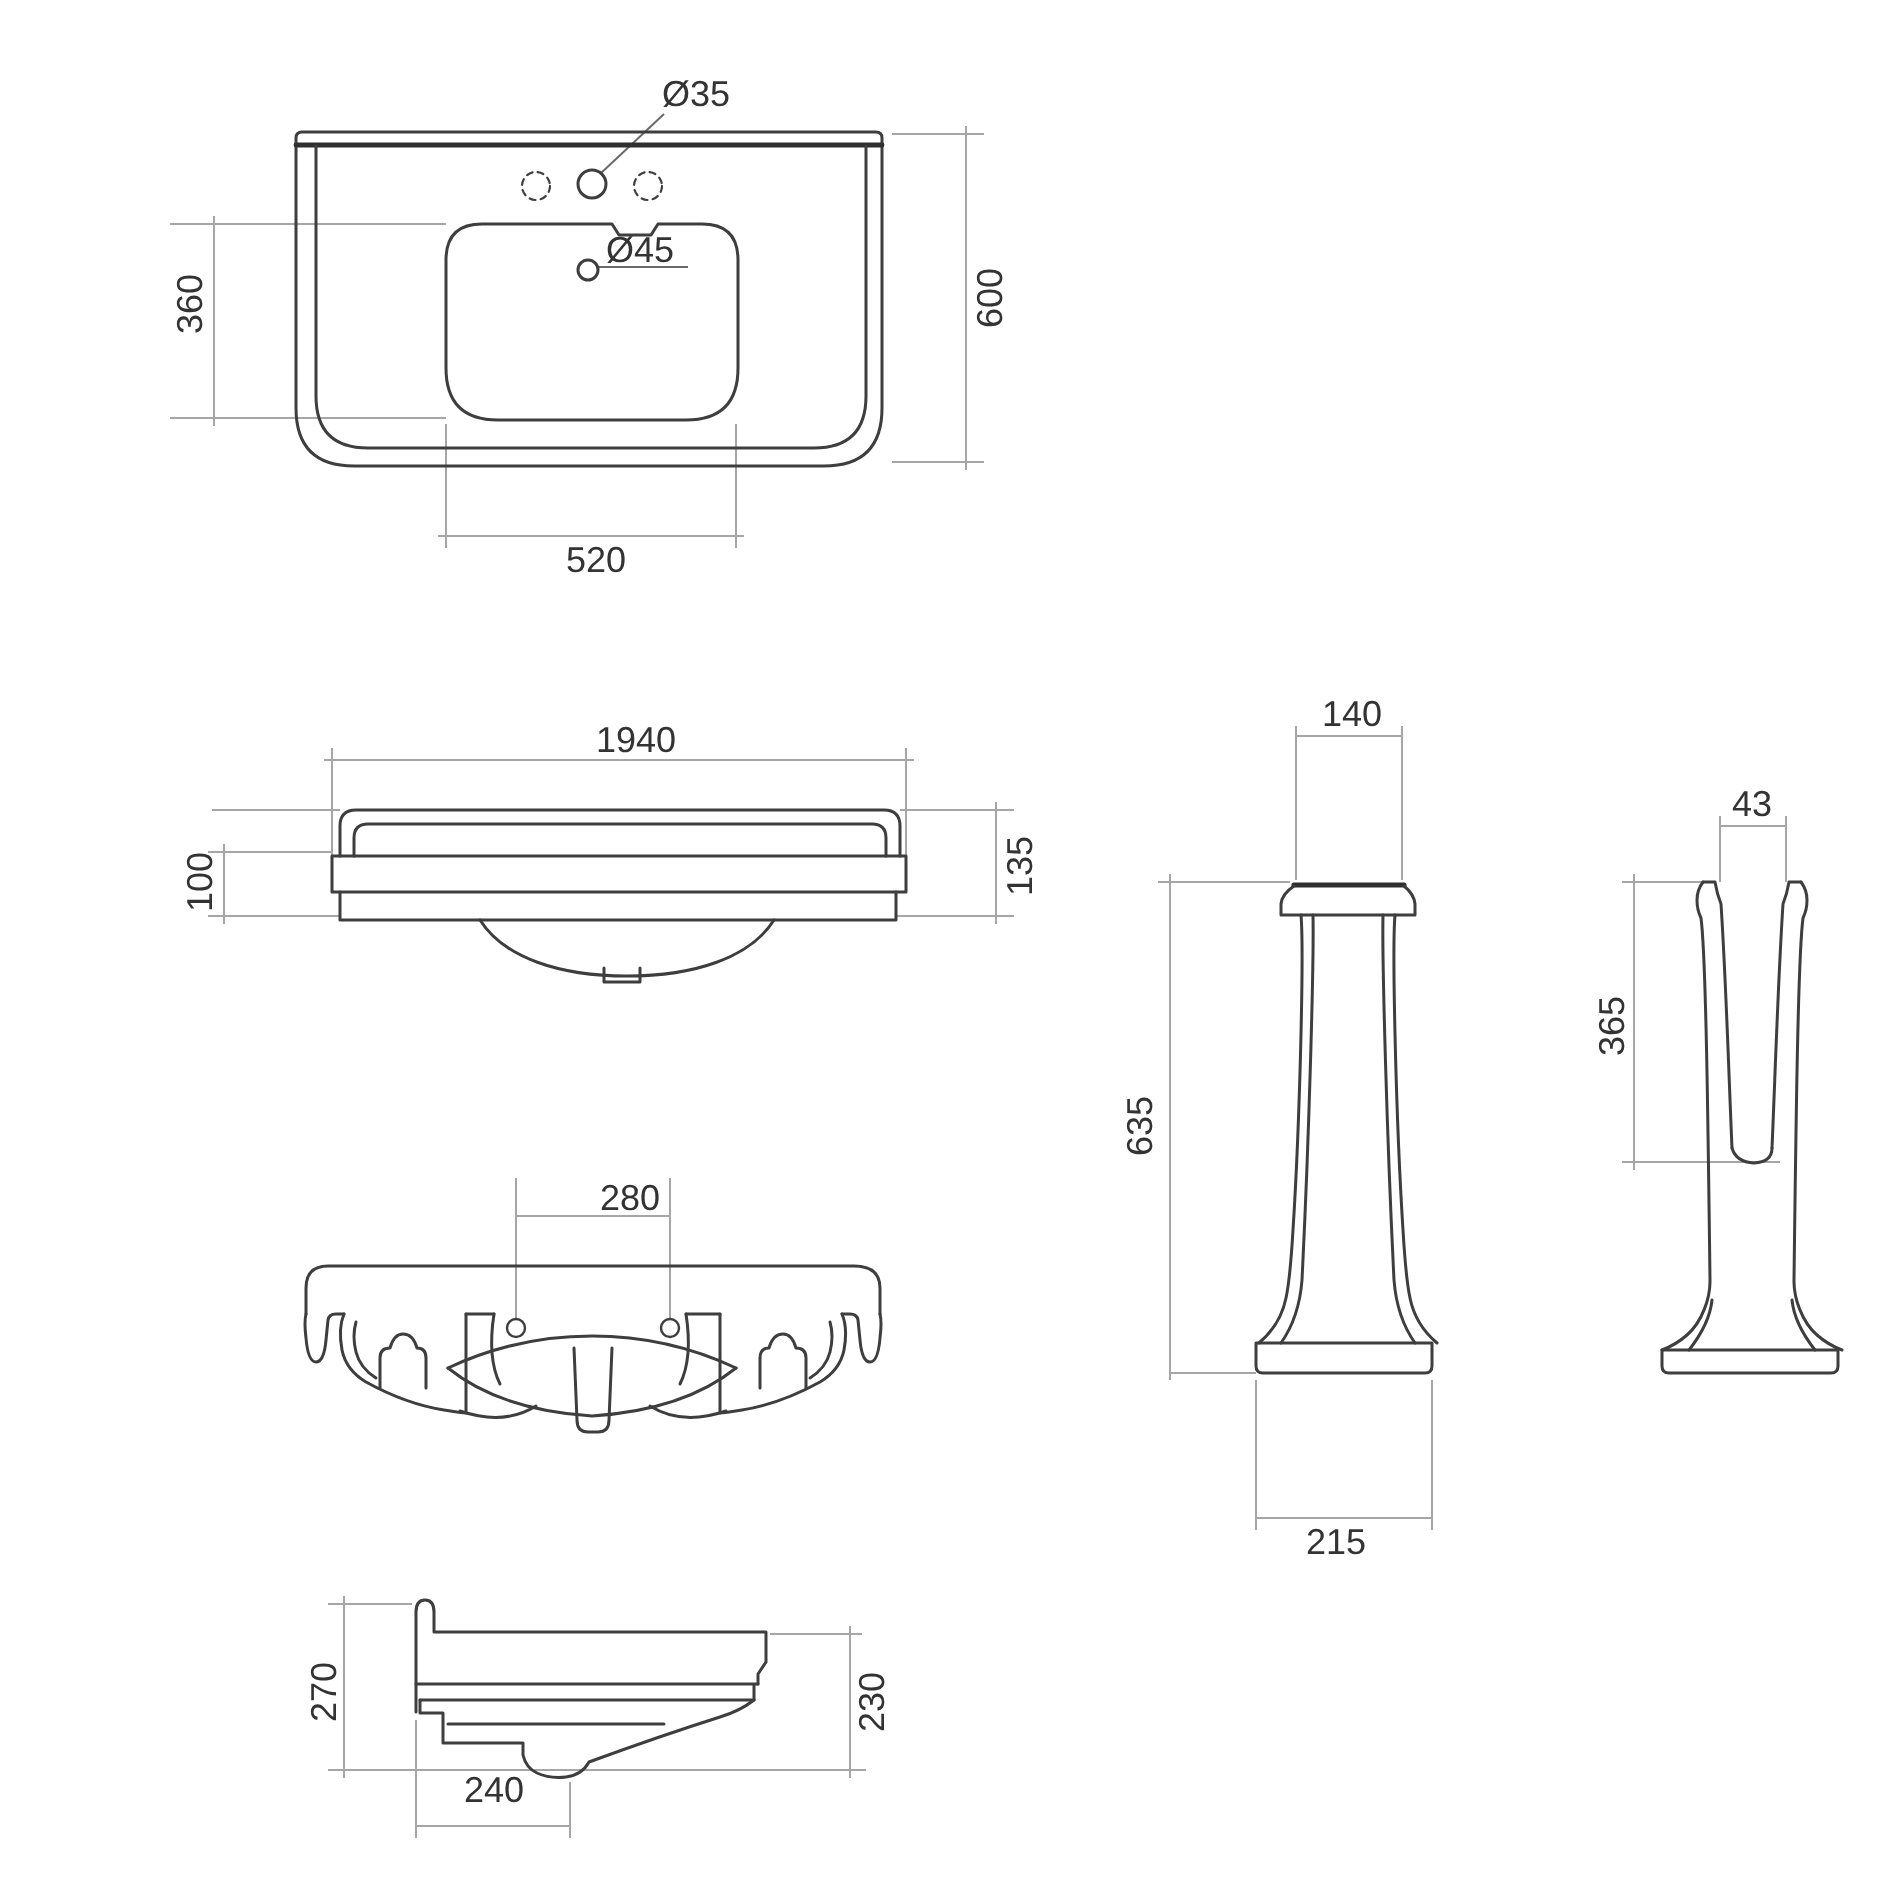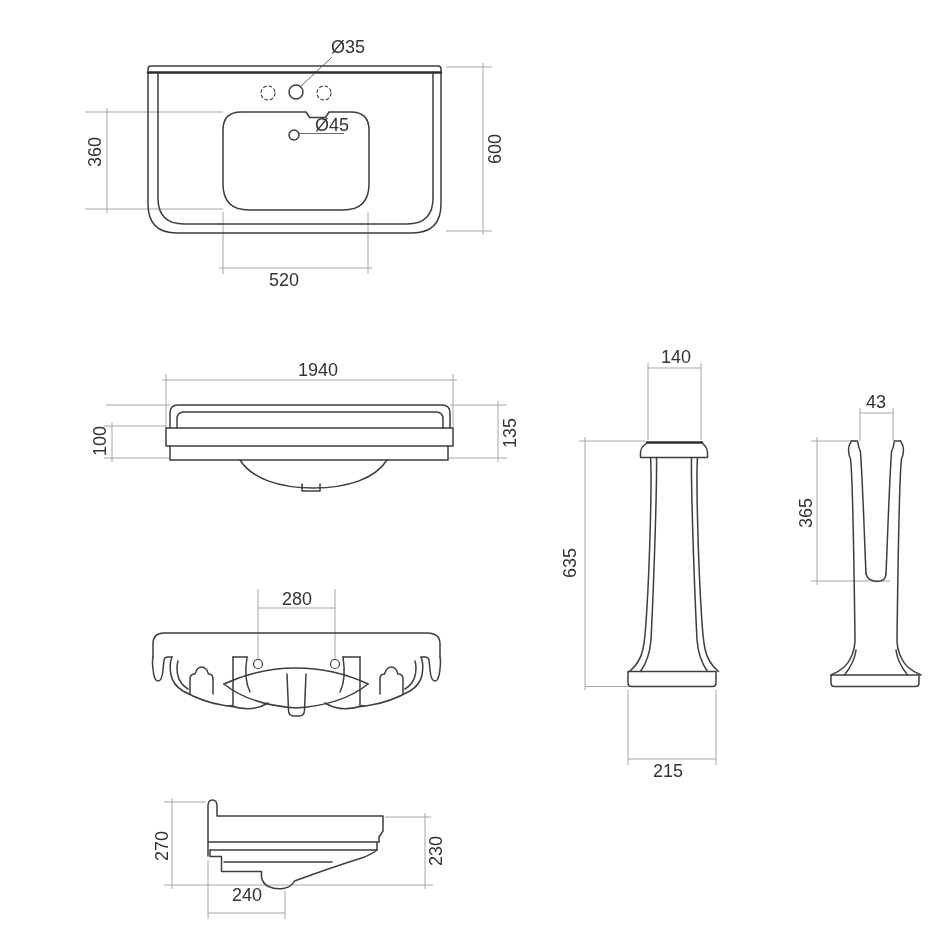--- a/index.html
+++ b/index.html
@@ -120,30 +120,30 @@
       <path d="M851.5 441 H857.5 Q858.5 447 860.5 452 C863 490 864.5 540 866 574"></path>
       <path d="M900.5 441 Q903.5 445 903.5 450 Q903.5 455 901.5 459 C899 478 898 560 897 640 C896.8 649 901 661 908.5 667.5 C913 671.5 917 673.5 921 675"></path>
       <path d="M894.5 441 H900.5 M894.5 441 Q893.5 447 891.5 452 C889 490 887.5 540 886 574"></path>
       <path d="M866 574 Q868 581 877 581.5 Q886 581 886 574"></path>
       <path d="M856 650 C855 660 850 668 844.5 675 M896 650 C897 660 902 668 907.5 675"></path>
       <path d="M831 675 H919 M831 675 V683 Q831 686.5 834.5 686.5 H915.5 Q919 686.5 919 683 V675"></path>
     </g>
   </svg>
 
   <span class="dim" style="left:348px;top:47px">Ø35</span>
-  <span class="dim" style="left:332px;top:125px">Ø45</span>
+  <span class="dim" style="left:320px;top:125px">Ø45</span>
   <span class="dim v" style="left:95px;top:152px">360</span>
   <span class="dim v" style="left:495px;top:149px">600</span>
-  <span class="dim" style="left:284px;top:280px">520</span>
+  <span class="dim" style="left:298px;top:280px">520</span>
 
   <span class="dim" style="left:318px;top:370px">1940</span>
   <span class="dim v" style="left:100px;top:441px">100</span>
   <span class="dim v" style="left:510px;top:433px">135</span>
 
-  <span class="dim" style="left:297px;top:599px">280</span>
+  <span class="dim" style="left:315px;top:599px">280</span>
 
   <span class="dim v" style="left:162px;top:846px">270</span>
   <span class="dim v" style="left:436px;top:851px">230</span>
   <span class="dim" style="left:247px;top:895px">240</span>
 
   <span class="dim" style="left:676px;top:357px">140</span>
   <span class="dim v" style="left:570px;top:563px">635</span>
   <span class="dim" style="left:668px;top:771px">215</span>
 
   <span class="dim" style="left:876px;top:402px">43</span>

